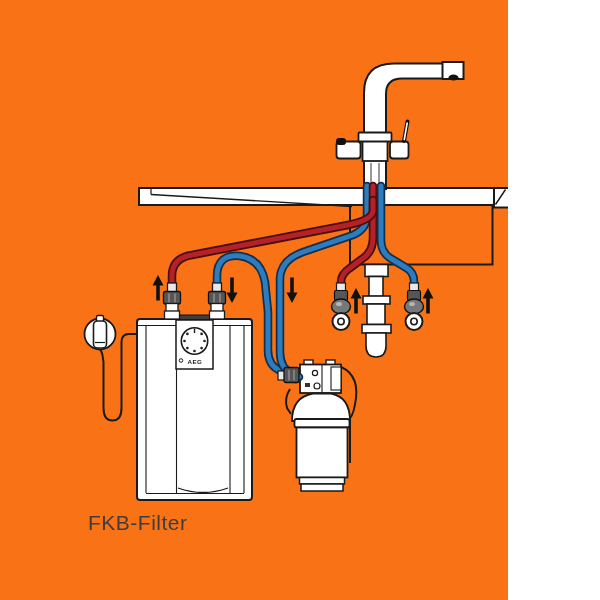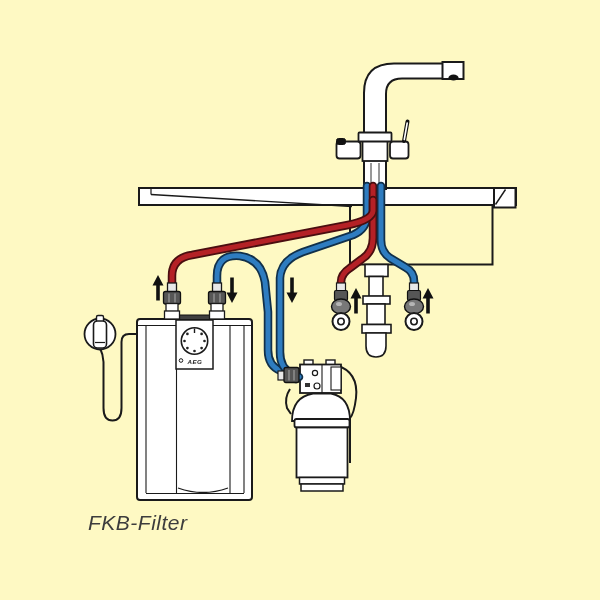--- a/index.html
+++ b/index.html
@@ -1,17 +1,17 @@
 <!DOCTYPE html>
 <html><head>
 <meta charset="utf-8">
 <style>
   html,body{margin:0;padding:0;background:#fff;}
-  .stage{position:relative;width:600px;height:600px;background:#fef9c3;overflow:hidden;
-         font-family:"Liberation Sans",sans-serif;font-style:italic;}
+  .stage{position:relative;width:508px;height:600px;background:#f97316;overflow:hidden;
+         font-family:"Liberation Sans",sans-serif;}
   .caption{position:absolute;left:88px;top:511px;font-size:21px;font-weight:300;
            letter-spacing:.5px;color:#3d3d3d;}
   svg{position:absolute;left:0;top:0;}
   svg text{font-family:"Liberation Sans",sans-serif;}
 </style>
 </head>
 <body>
 
 <div class="stage">
 <svg width="600" height="600" viewBox="0 0 600 600">

